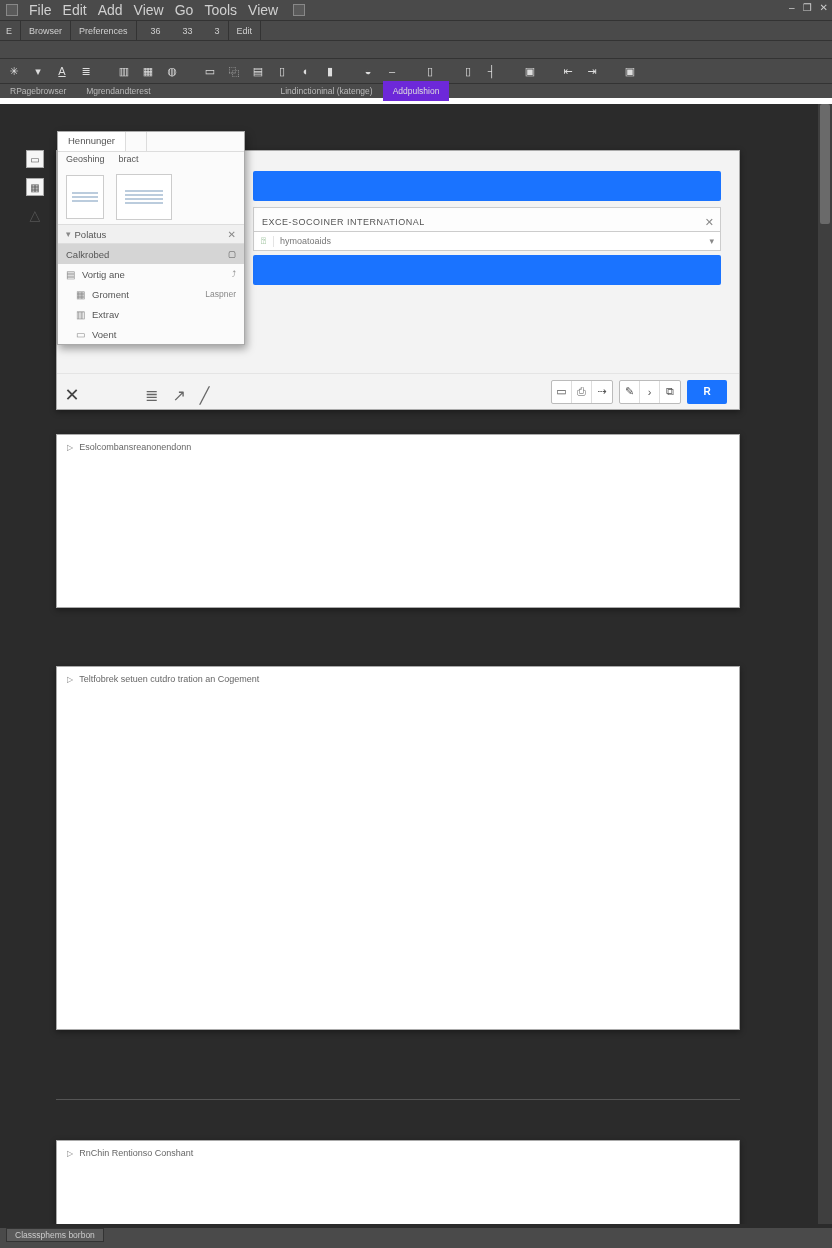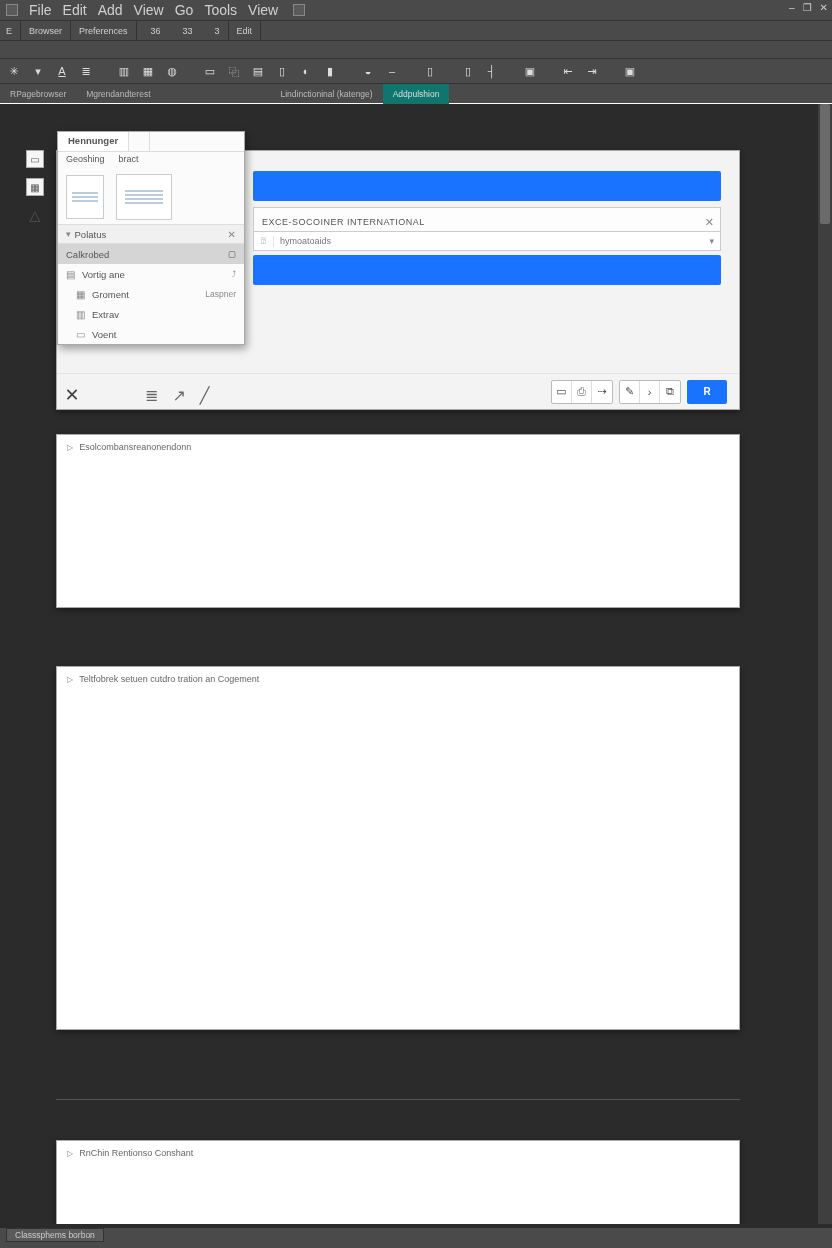--- a/index.html
+++ b/index.html
@@ -14,23 +14,23 @@
   .ribtabs .tab.first{padding-left:6px}
   .ribtabs .sep{width:1px;height:20px;background:#333}
   .ribtabs .num{margin-left:6px}
   
   .qar{height:18px;background:#4a4a4a;border-top:1px solid #333}
   
   .toolbar{height:26px;background:#4a4a4a;display:flex;align-items:center;gap:8px;padding:0 6px;border-top:1px solid #333;border-bottom:1px solid #333}
   .tbtn{width:16px;height:16px;display:flex;align-items:center;justify-content:center;color:#ddd;font-size:11px}
   .tgap{width:6px}
   
-  .doctabs{height:20px;background:#4a4a4a;display:flex;align-items:center;font-size:8.5px;color:#bbb;border-bottom:1px solid #ffffff}
+  .doctabs{height:20px;background:#4a4a4a;display:flex;align-items:center;font-size:8.5px;color:#bbb;border-bottom:6px solid #ffffff}
   .doctab{padding:0 10px;height:20px;display:flex;align-items:center}
-  .doctab.active{background:#0f766e;color:#ddd}
+  .doctab.active{background:#6d28d9;color:#ddd}
   
   .canvas{position:absolute;top:104px;left:0;right:14px;bottom:24px;background:#2b2b2b;overflow:hidden}
   
   .rsb{position:absolute;top:104px;right:0;bottom:24px;width:14px;background:#3f3f3f}
   .rsb .thumb{position:absolute;top:0;left:2px;right:2px;height:120px;background:#6a6a6a;border-radius:2px}
   
   .status{position:absolute;left:0;right:0;bottom:0;height:20px;background:#4a4a4a;display:flex;align-items:flex-start;color:#ccc;font-size:9px;padding:0 6px}
   .status .sbox{background:#5a5a5a;border:1px solid #333;padding:1px 8px;font-size:8.5px}
   
   .card{position:absolute;background:#fff;border:1px solid #aaa;box-shadow:0 2px 6px rgba(0,0,0,.4)}
@@ -52,21 +52,21 @@
   .seggrp .seg:last-child{border-right:0}
   .primary{width:40px;height:24px;background:#1a73ff;color:#fff;display:flex;align-items:center;justify-content:center;border-radius:2px;font-size:10px;font-weight:bold}
   
   .cxrow{position:absolute;left:4px;bottom:3px;display:flex;align-items:center;gap:14px}
   .cxrow .x{font-size:18px;color:#444;width:22px;text-align:center}
   .cxrow .tool{color:#666;font-size:16px}
   
   .panel{position:absolute;left:0;top:-20px;width:188px;background:#fbfbfb;border:1px solid #aaa;box-shadow:2px 4px 8px rgba(0,0,0,.35);font-size:9.5px;color:#555}
   .panel .ptabs{display:flex;height:20px;border-bottom:1px solid #ddd}
   .panel .ptab{padding:3px 10px;border-right:1px solid #ddd}
-  .panel .ptab.active{background:#fff;font-weight:700}
+  .panel .ptab.active{background:#fff;font-weight:400}
   .panel .ptabs2{display:flex;height:18px;padding:2px 8px 0 8px;gap:14px;font-size:9px}
   .panel .thumbs{display:flex;height:54px;align-items:center;padding:4px 8px;gap:12px}
   .thumb1,.thumb2{border:1px solid #ccc;background:#fff;display:flex;align-items:center;justify-content:center;flex-direction:column;gap:2px}
   .thumb1{width:38px;height:44px}
   .thumb2{width:56px;height:46px}
   .thumb1 .ln,.thumb2 .ln{height:2px;background:#bcd;width:70%}
   .panel .row{display:flex;align-items:center;height:20px;padding:0 8px}
   .panel .row.header{background:#f0f0f0;border-top:1px solid #ddd;border-bottom:1px solid #ddd;justify-content:space-between}
   .panel .row.header .chev{font-size:9px;color:#888}
   .panel .row.sel{background:#d5d5d5}

